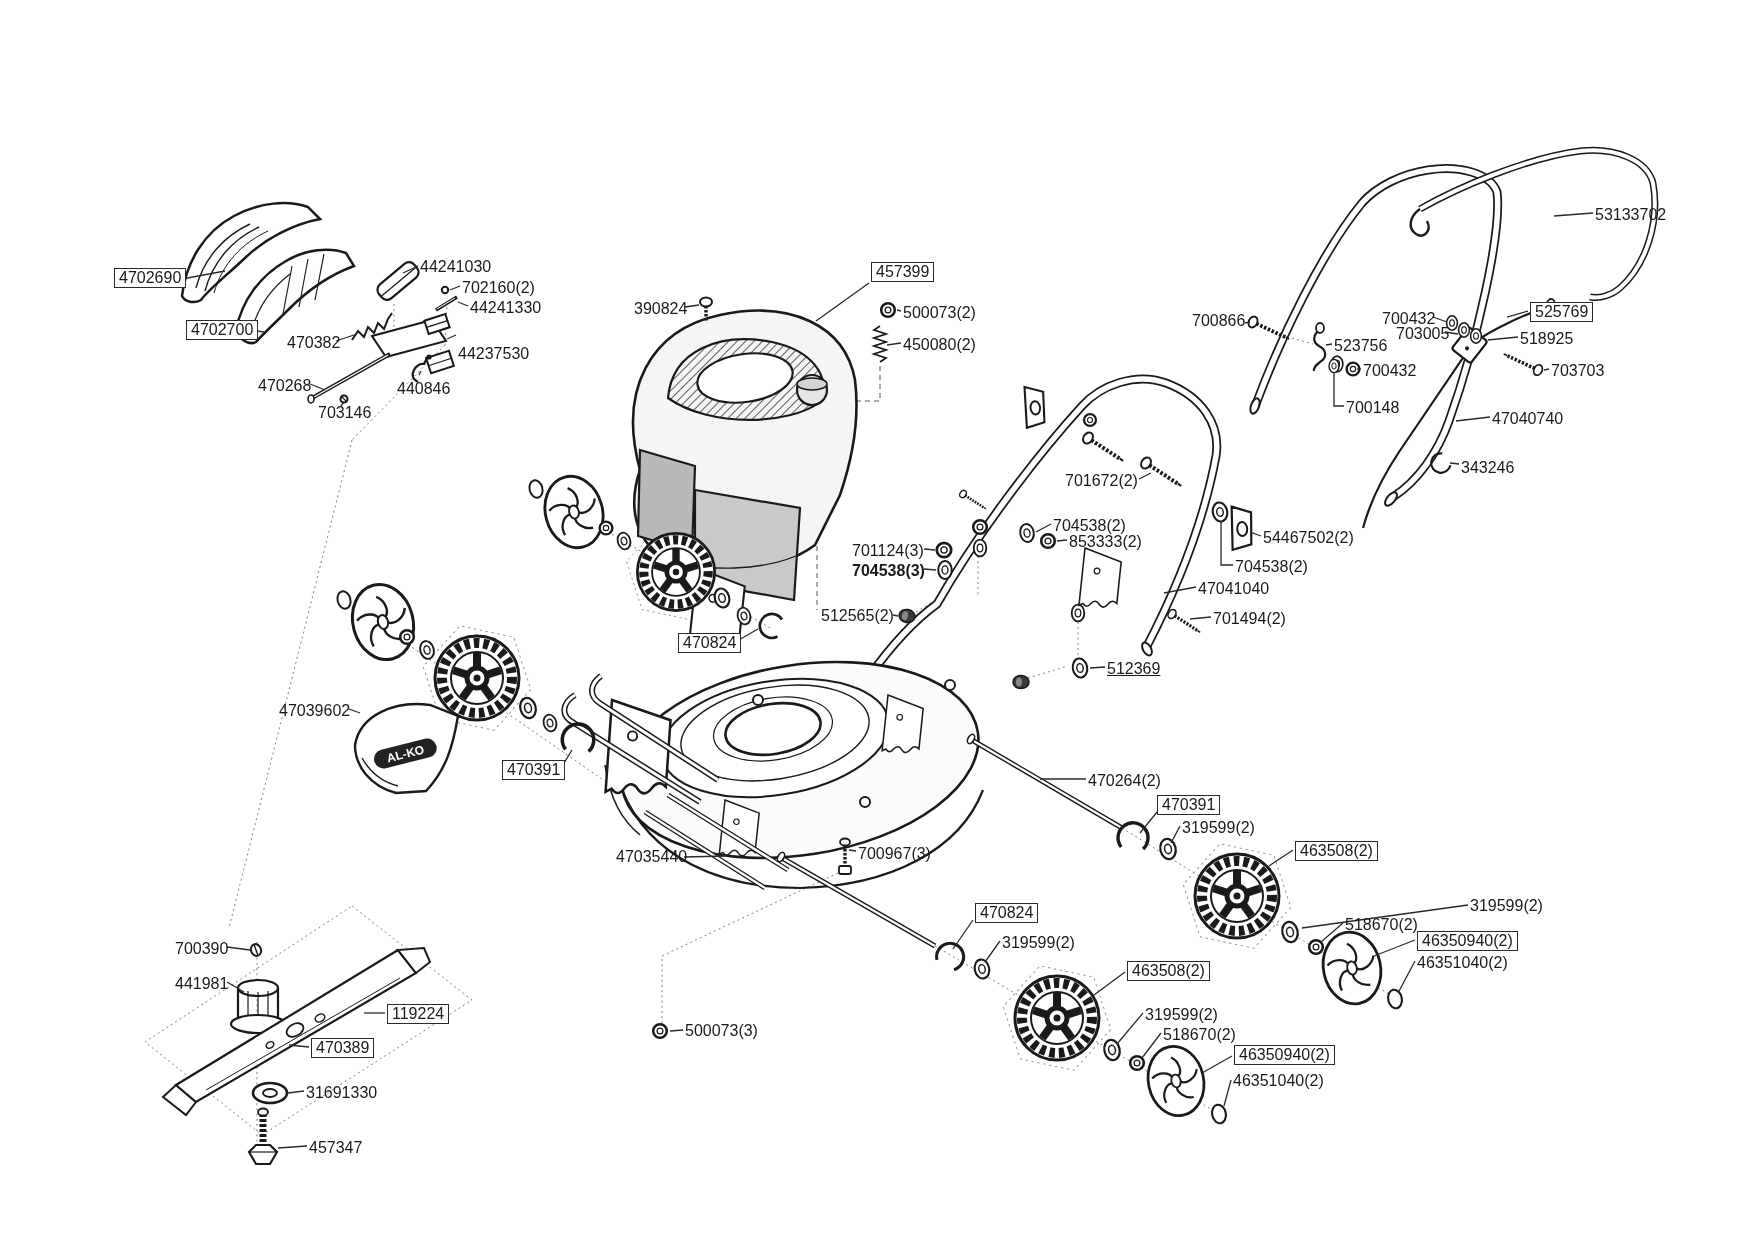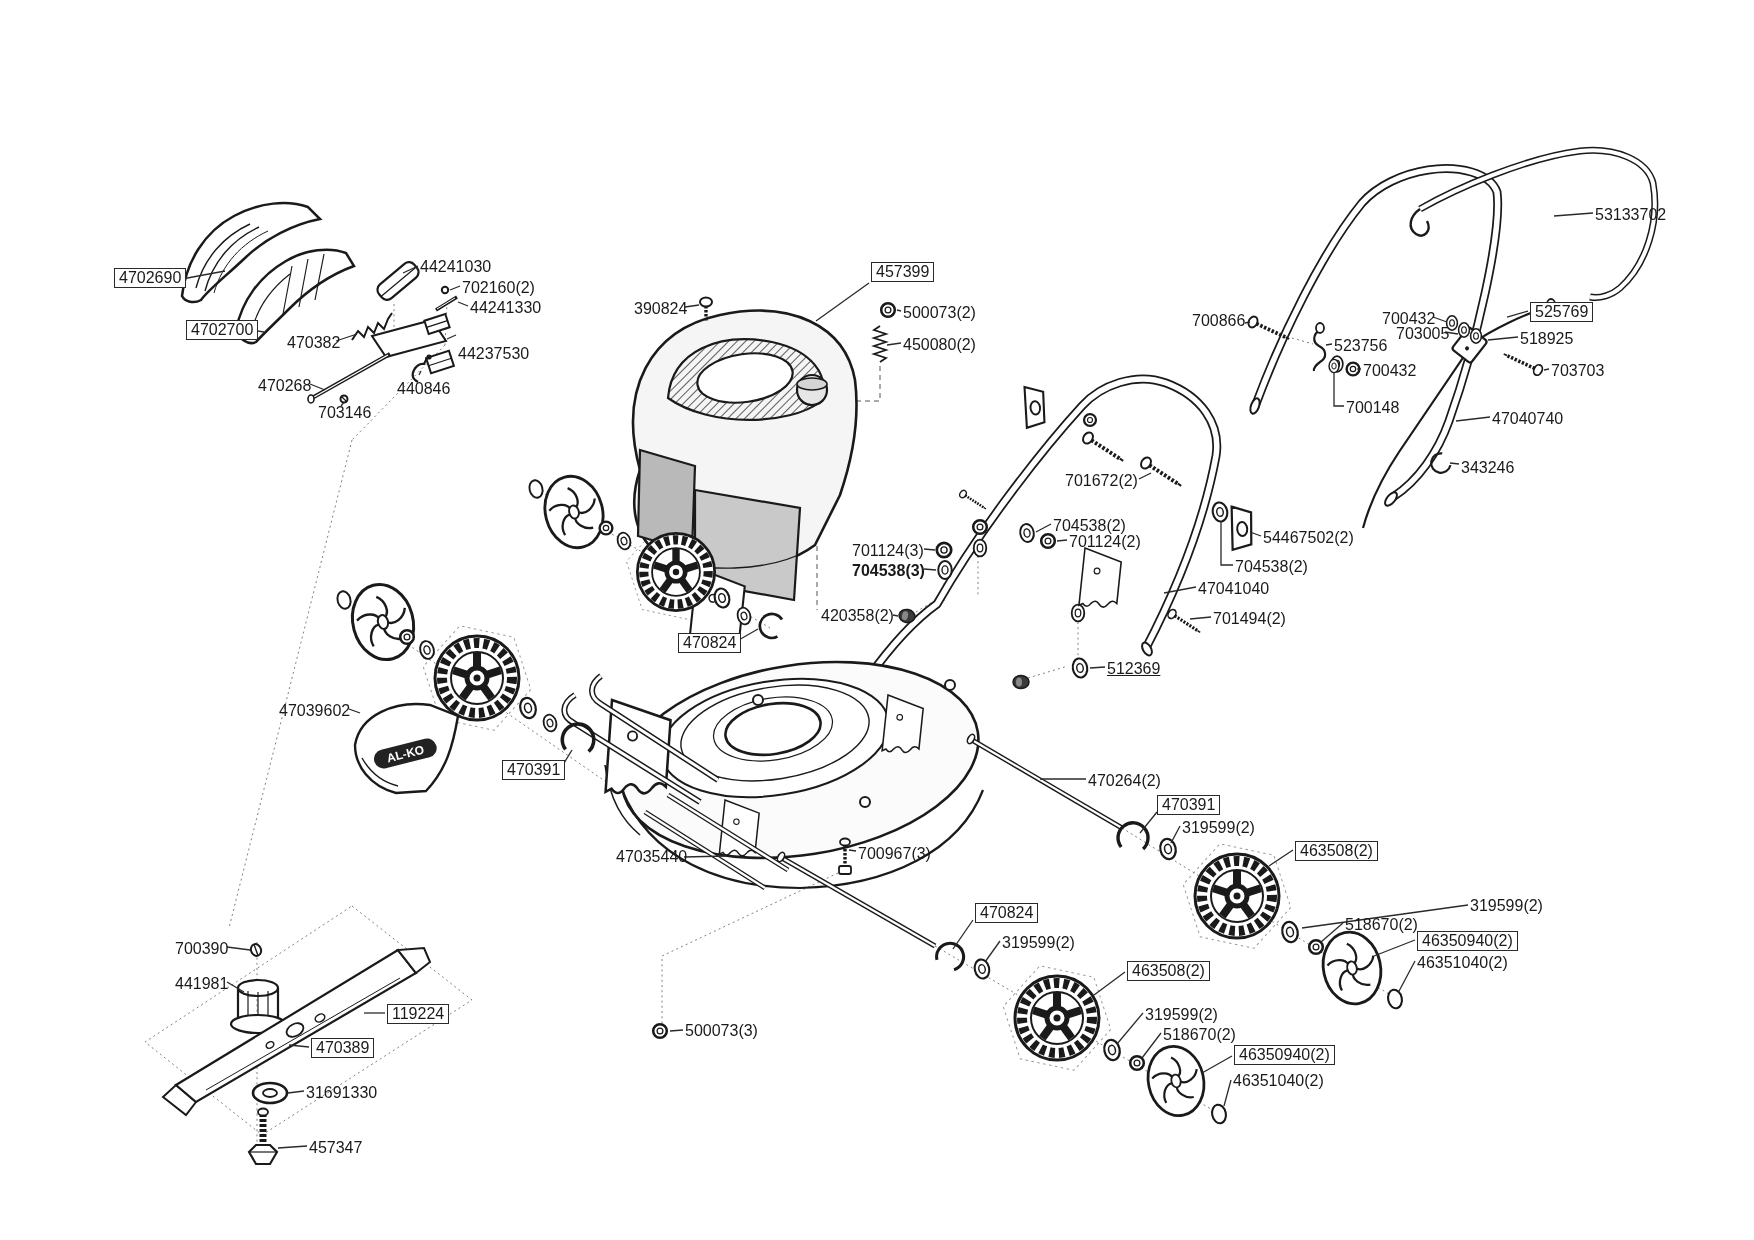--- a/index.html
+++ b/index.html
@@ -413,28 +413,28 @@
       <div class="part-label" style="left: 1334px; top: 337px;">523756</div>
       <div class="part-label boxed" style="left: 1530px; top: 302px;">525769</div>
       <div class="part-label" style="left: 1520px; top: 330px;">518925</div>
       <div class="part-label" style="left: 1363px; top: 362px;">700432</div>
       <div class="part-label" style="left: 1551px; top: 362px;">703703</div>
       <div class="part-label" style="left: 1346px; top: 399px;">700148</div>
       <div class="part-label" style="left: 1492px; top: 410px;">47040740</div>
       <div class="part-label" style="left: 1461px; top: 435px; margin-top: 24px;">343246</div>
       <div class="part-label" style="left: 1065px; top: 472px;">701672(2)</div>
       <div class="part-label" style="left: 1053px; top: 517px;">704538(2)</div>
-      <div class="part-label" style="left: 1069px; top: 533px;">701124(2)</div>
+      <div class="part-label" style="left: 1069px; top: 533px;">853333(2)</div>
       <div class="part-label" style="left: 852px; top: 542px;">701124(3)</div>
       <div class="part-label" style="left: 852px; top: 562px; font-weight: bold;">704538(3)</div>
       <div class="part-label" style="left: 1263px; top: 529px;">54467502(2)</div>
       <div class="part-label" style="left: 1235px; top: 558px;">704538(2)</div>
       <div class="part-label" style="left: 1198px; top: 580px;">47041040</div>
       <div class="part-label" style="left: 1213px; top: 610px;">701494(2)</div>
-      <div class="part-label" style="left: 821px; top: 607px;">420358(2)</div>
+      <div class="part-label" style="left: 821px; top: 607px;">512565(2)</div>
       <div class="part-label" style="left: 1107px; top: 660px; text-decoration: underline;">512369</div>
       <div class="part-label" style="left: 279px; top: 702px;">47039602</div>
       <div class="part-label boxed" style="left: 678px; top: 633px;">470824</div>
       <div class="part-label boxed" style="left: 502px; top: 760px;">470391</div>
       <div class="part-label" style="left: 1088px; top: 772px;">470264(2)</div>
       <div class="part-label boxed" style="left: 1157px; top: 795px;">470391</div>
       <div class="part-label" style="left: 1182px; top: 819px;">319599(2)</div>
       <div class="part-label boxed" style="left: 1295px; top: 841px;">463508(2)</div>
       <div class="part-label" style="left: 616px; top: 848px;">47035440</div>
       <div class="part-label" style="left: 858px; top: 845px;">700967(3)</div>

